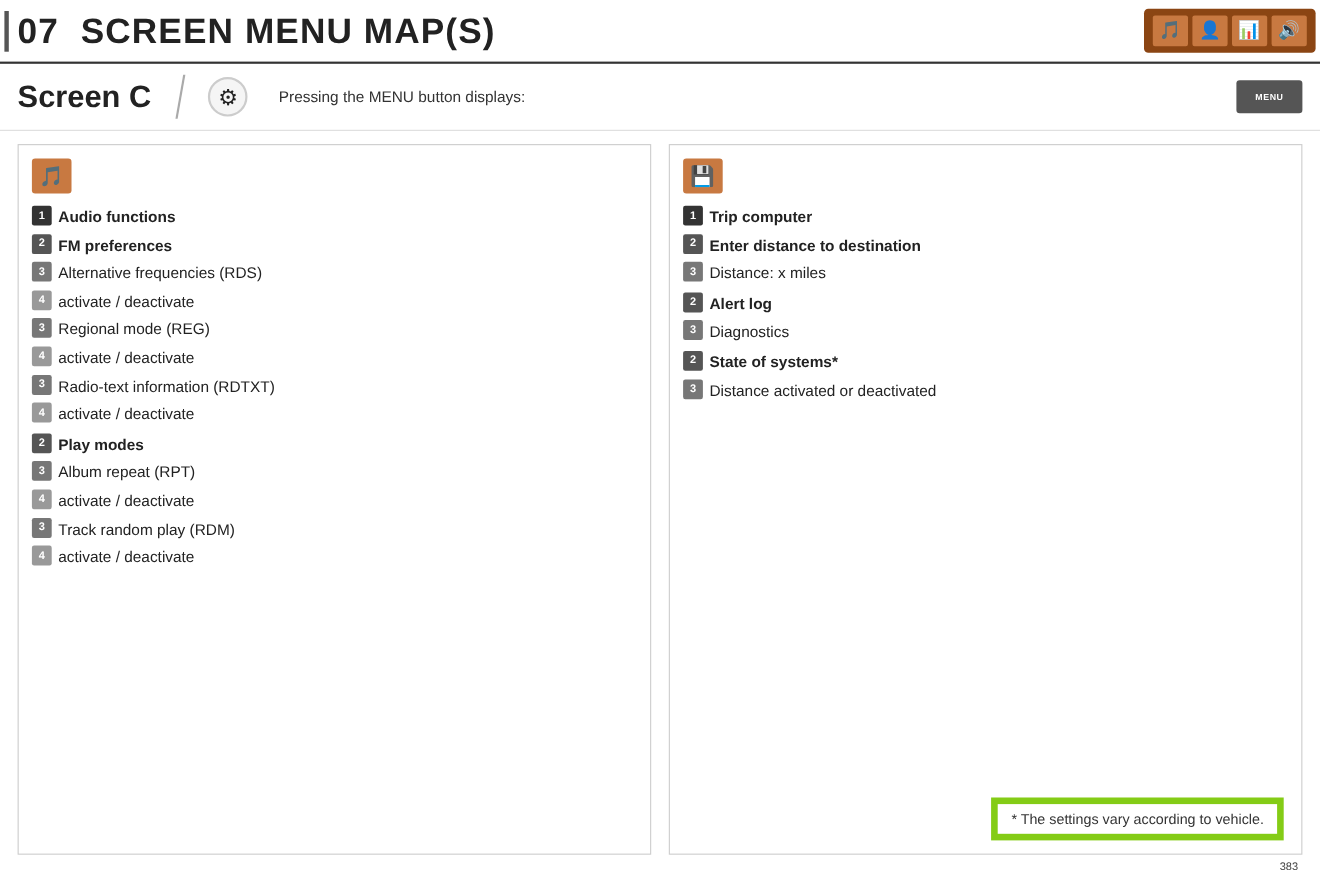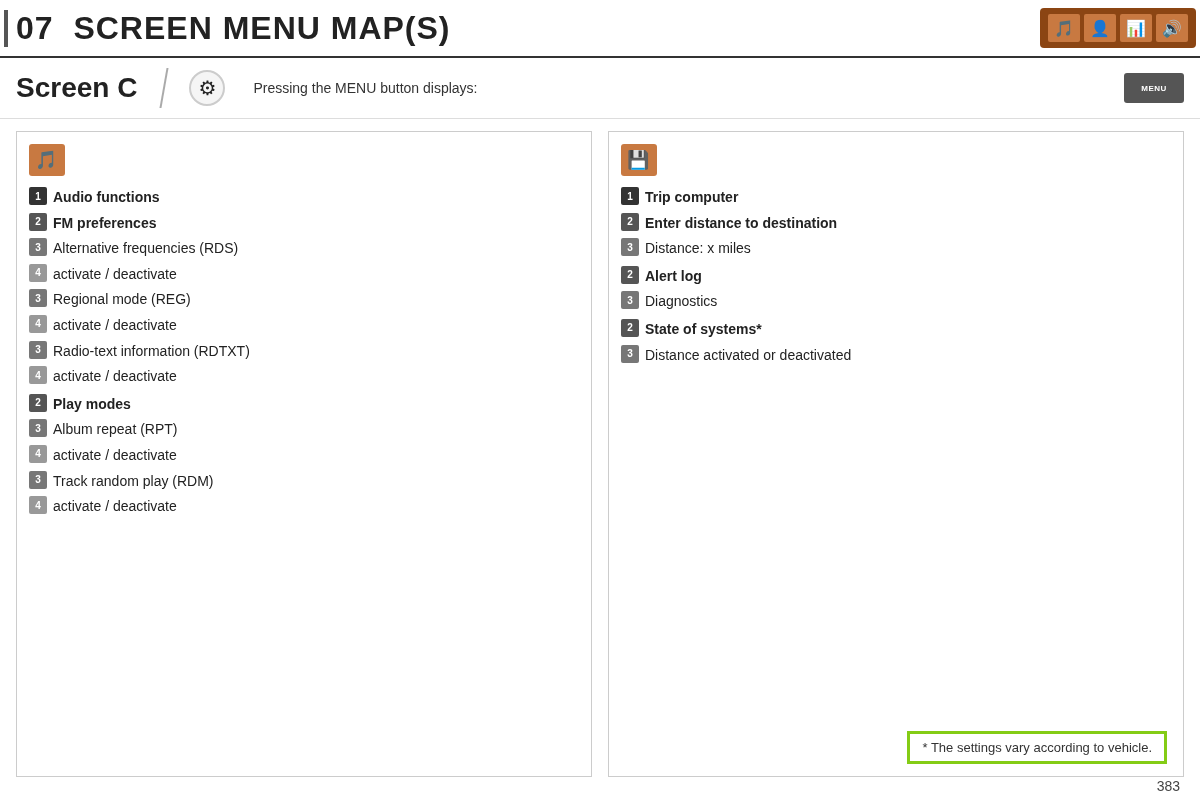--- a/index.html
+++ b/index.html
@@ -171,33 +171,33 @@
     }
     .item-normal {
       font-weight: normal;
     }
 
     
     .footer-note {
       position: absolute;
       bottom: 12px;
       right: 16px;
-      border: 3px solid #84cc16;
+      border: 6px solid #84cc16;
       padding: 6px 12px;
       font-size: 13px;
       color: #333;
       background: #fff;
     }
 
     
     .page-number {
       position: absolute;
       bottom: 6px;
       right: 20px;
-      font-size: 14px;
+      font-size: 10px;
       color: #444;
     }
 
     .section-gap { margin-top: 4px; }
   </style>
 </head>
 <body>
 
 <div class="header">
   <div class="header-title">

